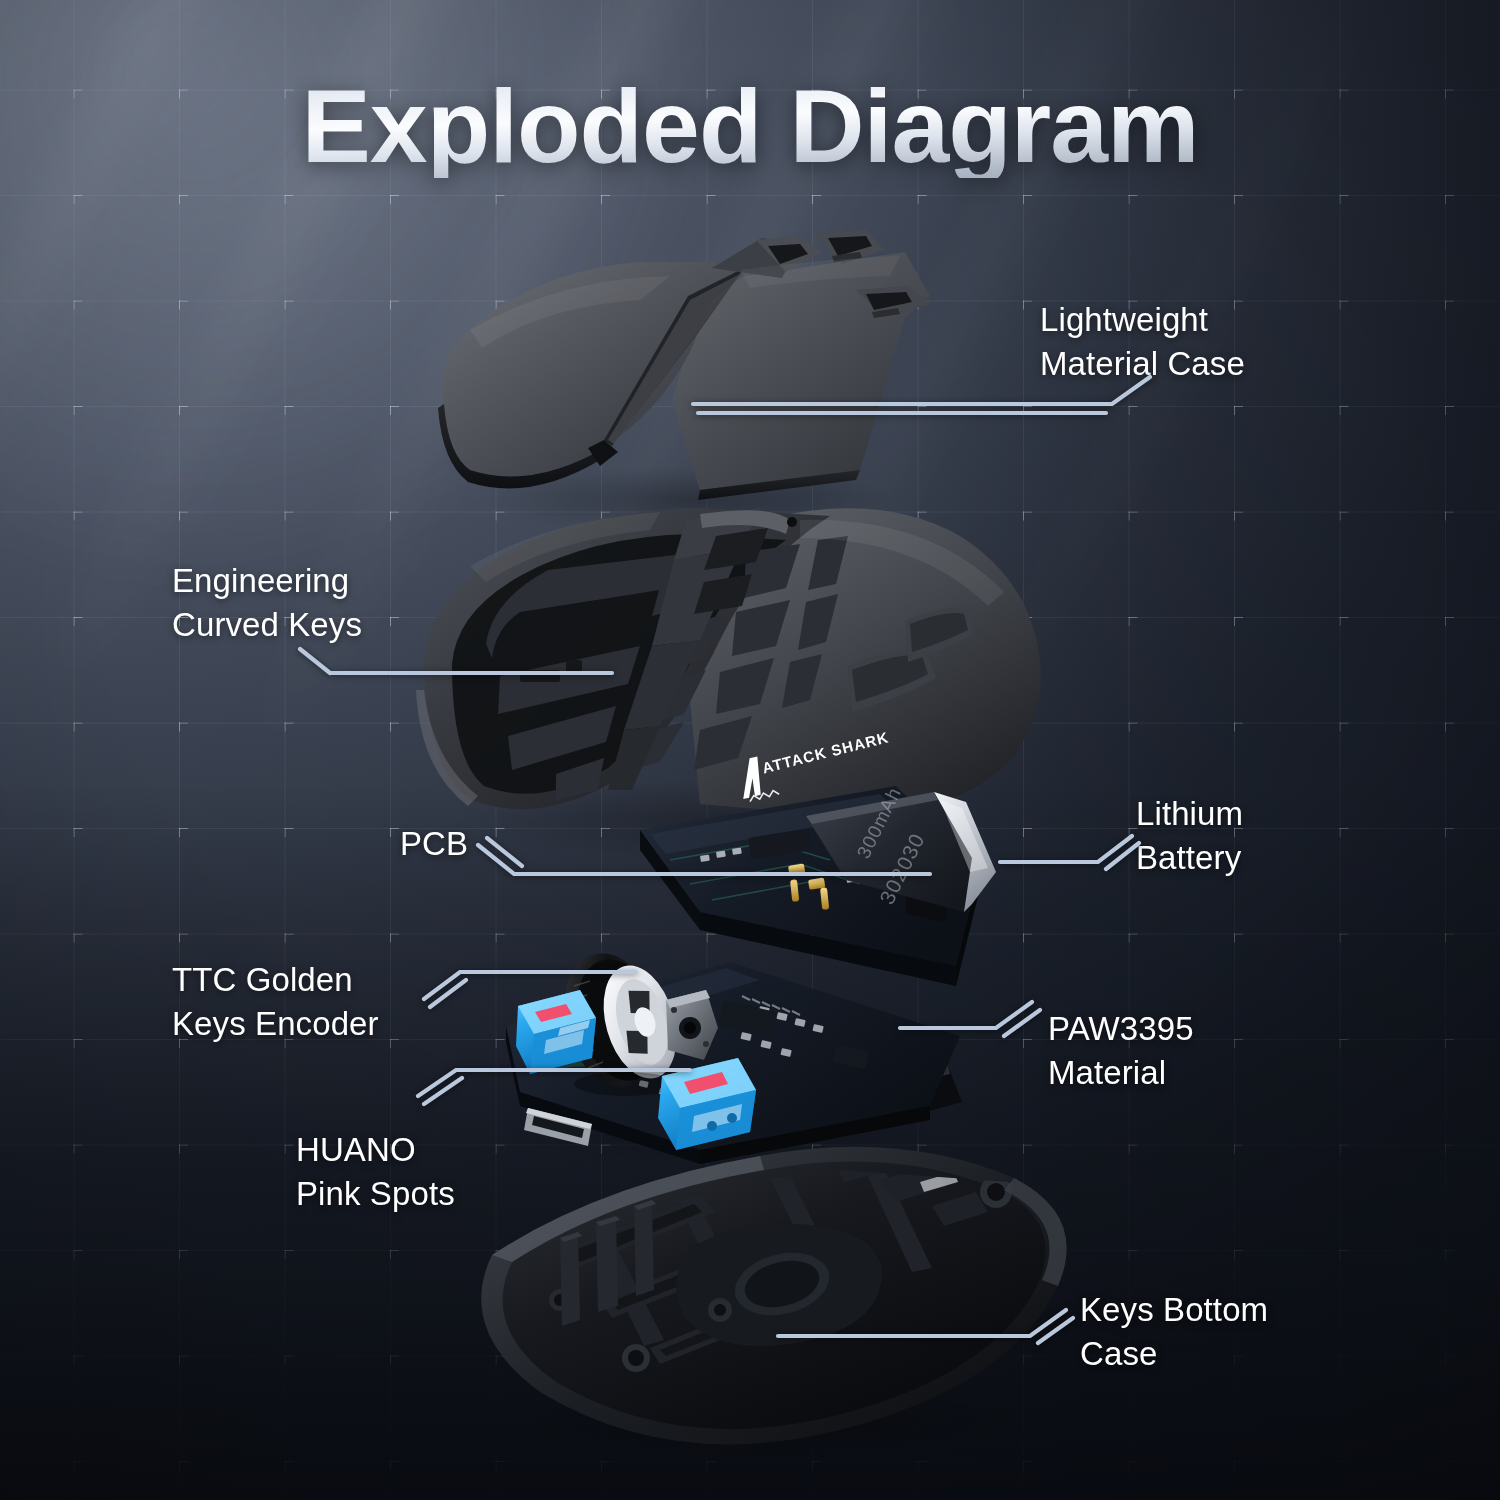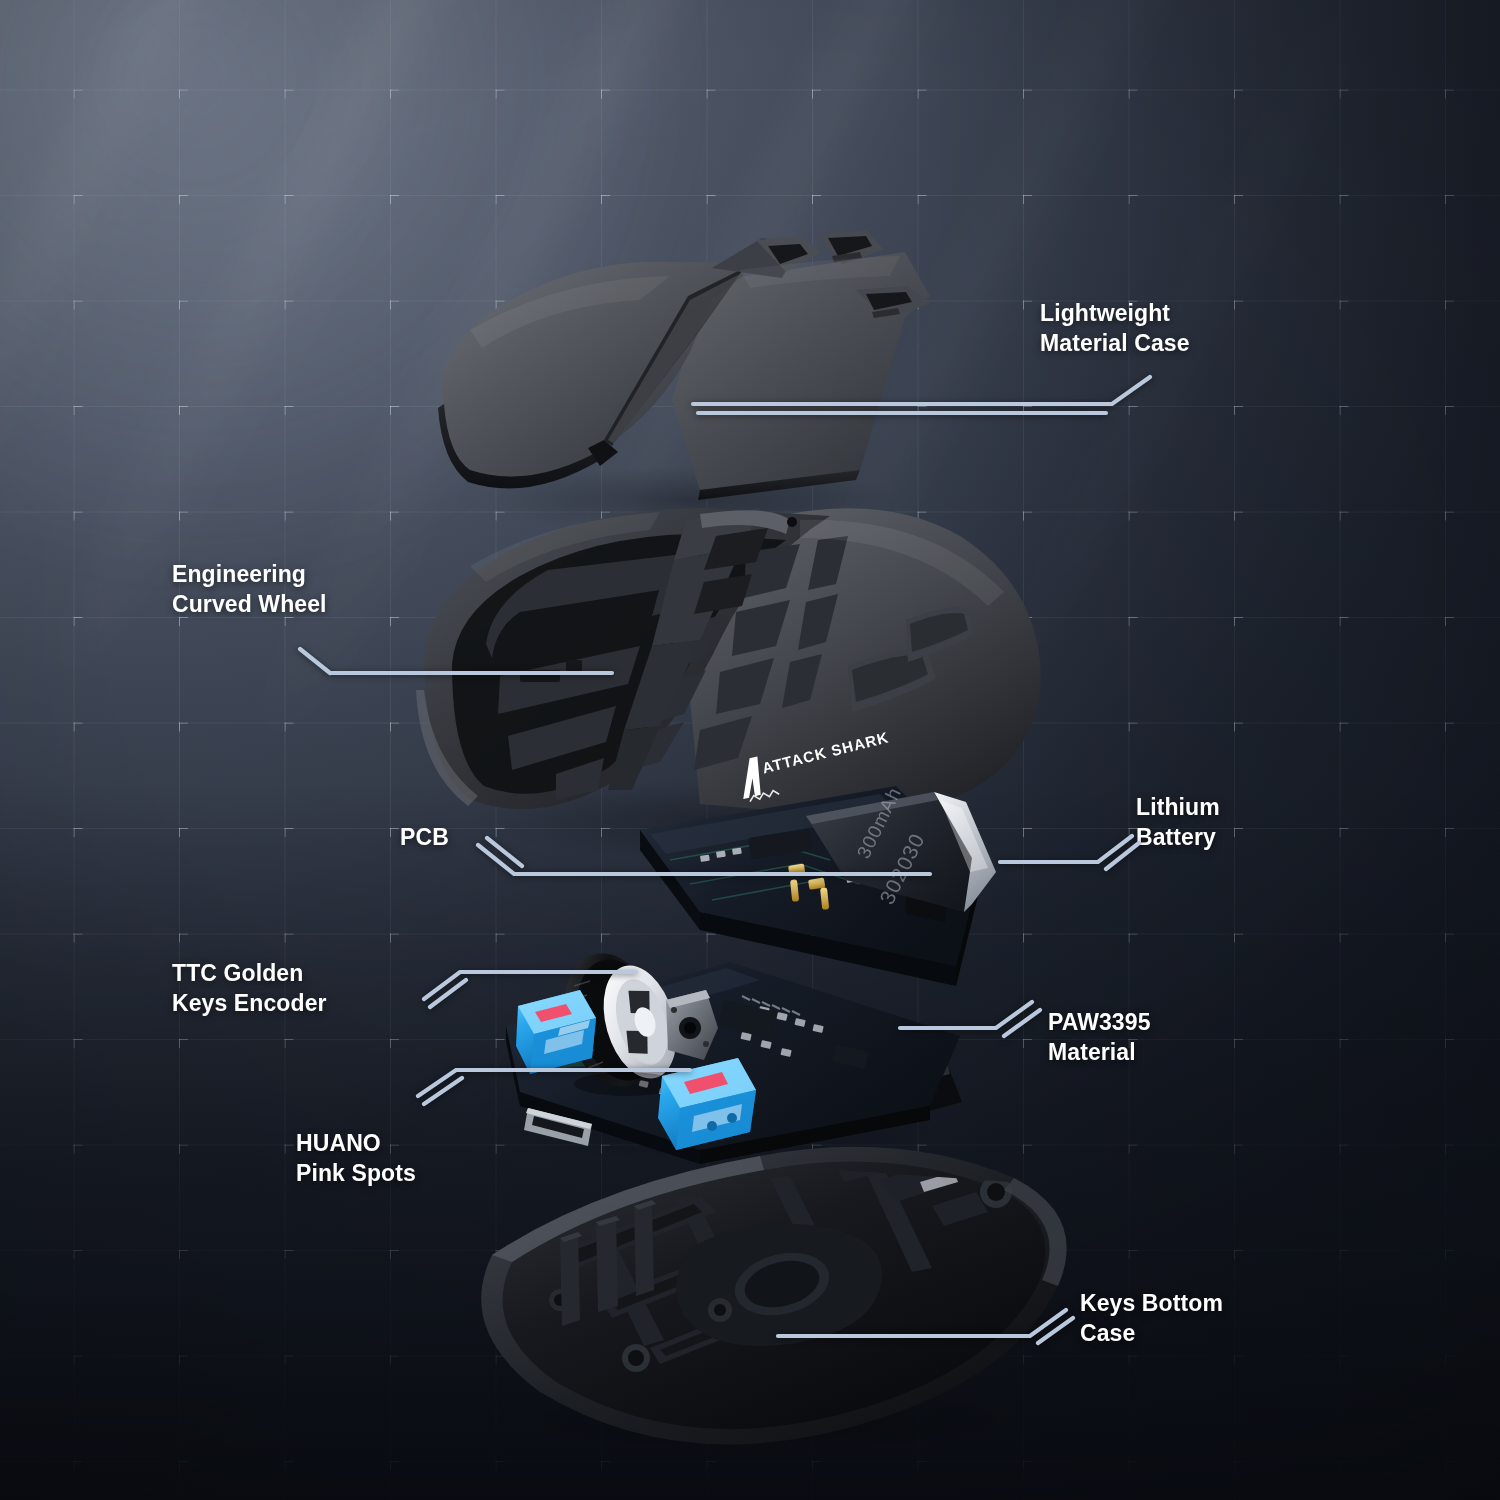--- a/index.html
+++ b/index.html
@@ -64,22 +64,22 @@
 
   
   #title { position:absolute; left:0; right:0; top:74px; text-align:center;
     font-size:104px; font-weight:700; letter-spacing:-1px; line-height:1;
     background:linear-gradient(178deg, #ccd4e0 0%, #e9eef5 22%, #fbfcfe 43%, #dfe5ee 60%, #aeb7c5 84%, #98a2b2 100%);
     -webkit-background-clip:text; background-clip:text; color:transparent;
     filter:drop-shadow(0 4px 10px rgba(0,0,0,.45));
   }
 
   
-  .lbl { position:absolute; color:#fff; font-size:23px; line-height:1.32;
-    font-weight:700; letter-spacing:.1px; white-space:pre-line;
+  .lbl { position:absolute; color:#fff; font-size:33px; line-height:1.32;
+    font-weight:400; letter-spacing:.1px; white-space:pre-line;
     text-shadow:0 2px 7px rgba(0,0,0,.55); }
 
   
   svg.layer { position:absolute; inset:0; width:1500px; height:1500px; overflow:visible; }
   svg.layer.above { z-index:40; }
   .lead { stroke:#b9c8dc; stroke-width:4.2; fill:none; stroke-linecap:round;
     filter:drop-shadow(0 1px 3px rgba(0,0,0,.5)); }
 
   .parts { position:absolute; inset:0; z-index:20; }
 </style>
@@ -88,20 +88,21 @@
 
 <div id="stage">
 
   <div class="bg-base"></div>
   <div class="bg-rays"></div>
   <div class="bg-glow"></div>
   <div class="bg-grid"></div>
   <div class="bg-cross"></div>
   <div class="bg-vig"></div>
 
+  <h1 id="title">Exploded Diagram</h1>
 
   <svg class="layer parts" viewBox="0 0 1500 1500">
     <defs>
       <linearGradient id="gShellA" x1="0" y1="0" x2="1" y2="1">
         <stop offset="0" stop-color="#6d7076"></stop>
         <stop offset=".35" stop-color="#55585e"></stop>
         <stop offset=".72" stop-color="#3d4046"></stop>
         <stop offset="1" stop-color="#2c2e33"></stop>
       </linearGradient>
       <linearGradient id="gShellB" x1=".1" y1="0" x2=".9" y2="1">
@@ -524,21 +525,21 @@
         <path d="M 1032 1002 L 996 1028 L 900 1028 M 1040 1010 L 1004 1036" class="lead"></path>
         <path d="M 418 1096 L 456 1070 L 690 1070 M 424 1104 L 462 1078" class="lead"></path>
         <path d="M 1066 1310 L 1030 1336 L 778 1336 M 1073 1318 L 1038 1343" class="lead"></path>
       </g>
   </svg>
 
   <div id="label-layer">
       <div class="lbl" style="left: 1040px; top: 298px;">Lightweight
 Material Case</div>
       <div class="lbl" style="left: 172px; top: 559px;">Engineering
-Curved Wheel</div>
+Curved Keys</div>
       <div class="lbl" style="left: 400px; top: 822px;">PCB</div>
       <div class="lbl" style="left: 1136px; top: 792px;">Lithium
 Battery</div>
       <div class="lbl" style="left: 172px; top: 958px;">TTC Golden
 Keys Encoder</div>
       <div class="lbl" style="left: 1048px; top: 1007px;">PAW3395
 Material</div>
       <div class="lbl" style="left: 296px; top: 1128px;">HUANO
 Pink Spots</div>
       <div class="lbl" style="left: 1080px; top: 1288px;">Keys Bottom

